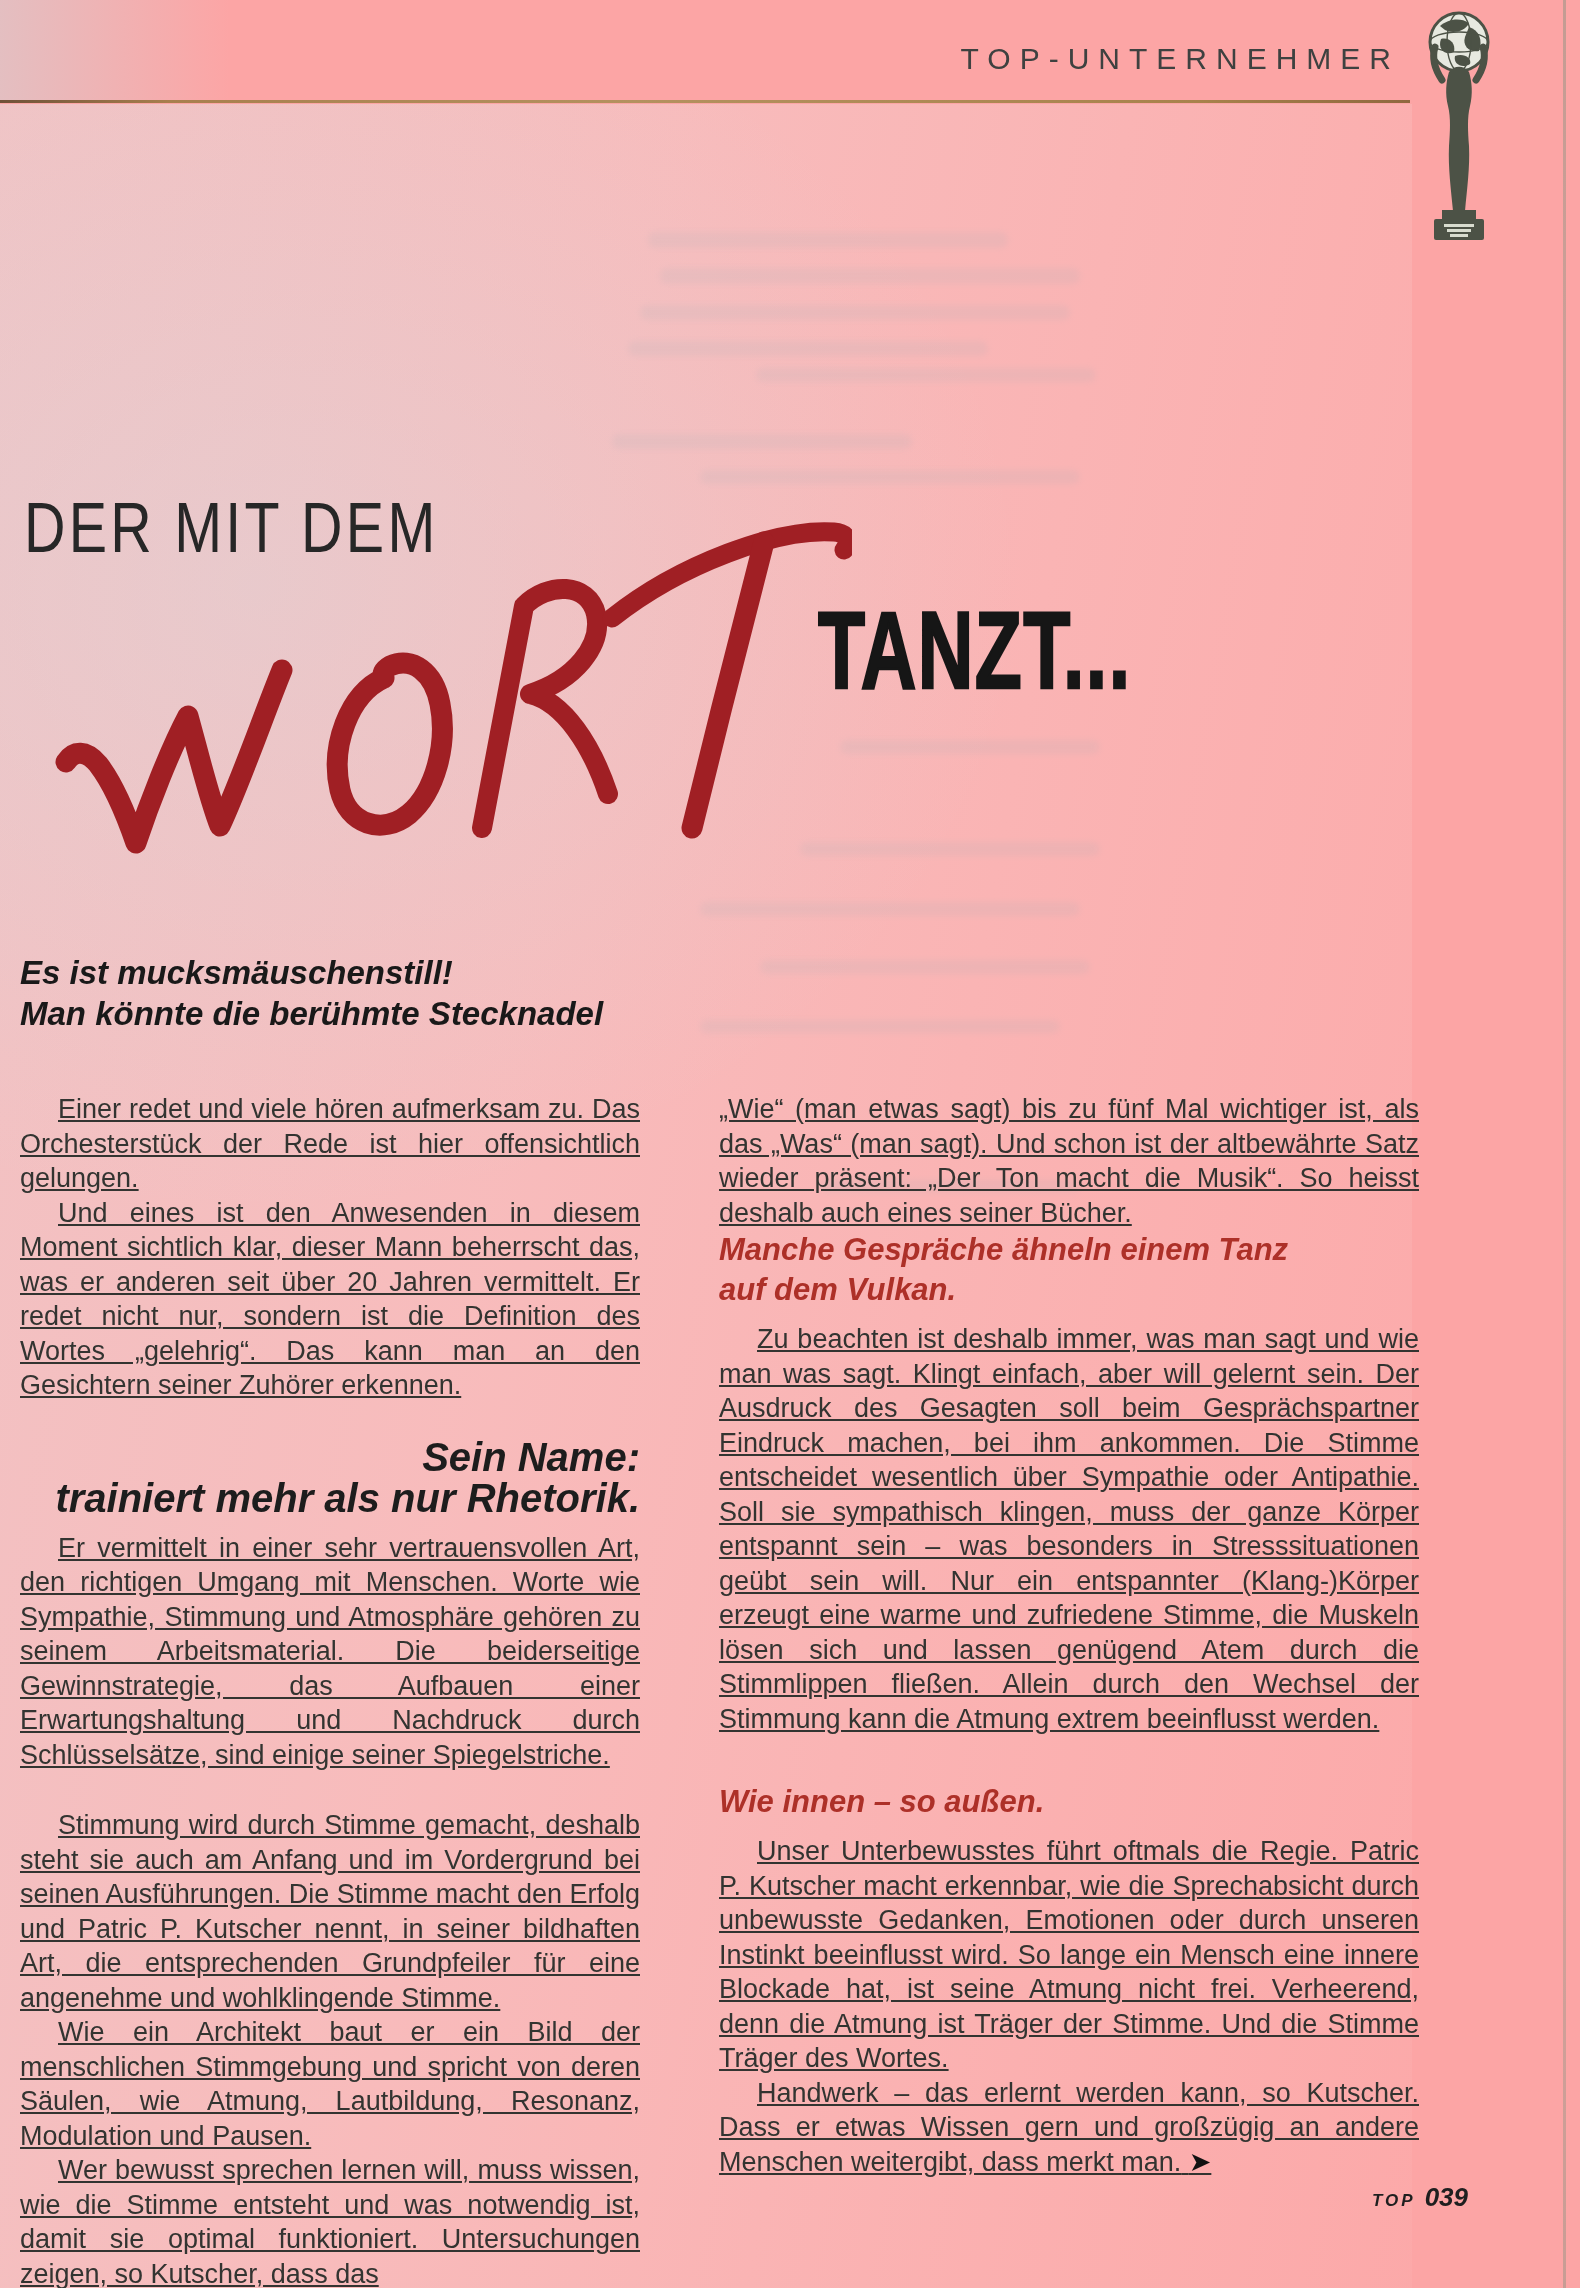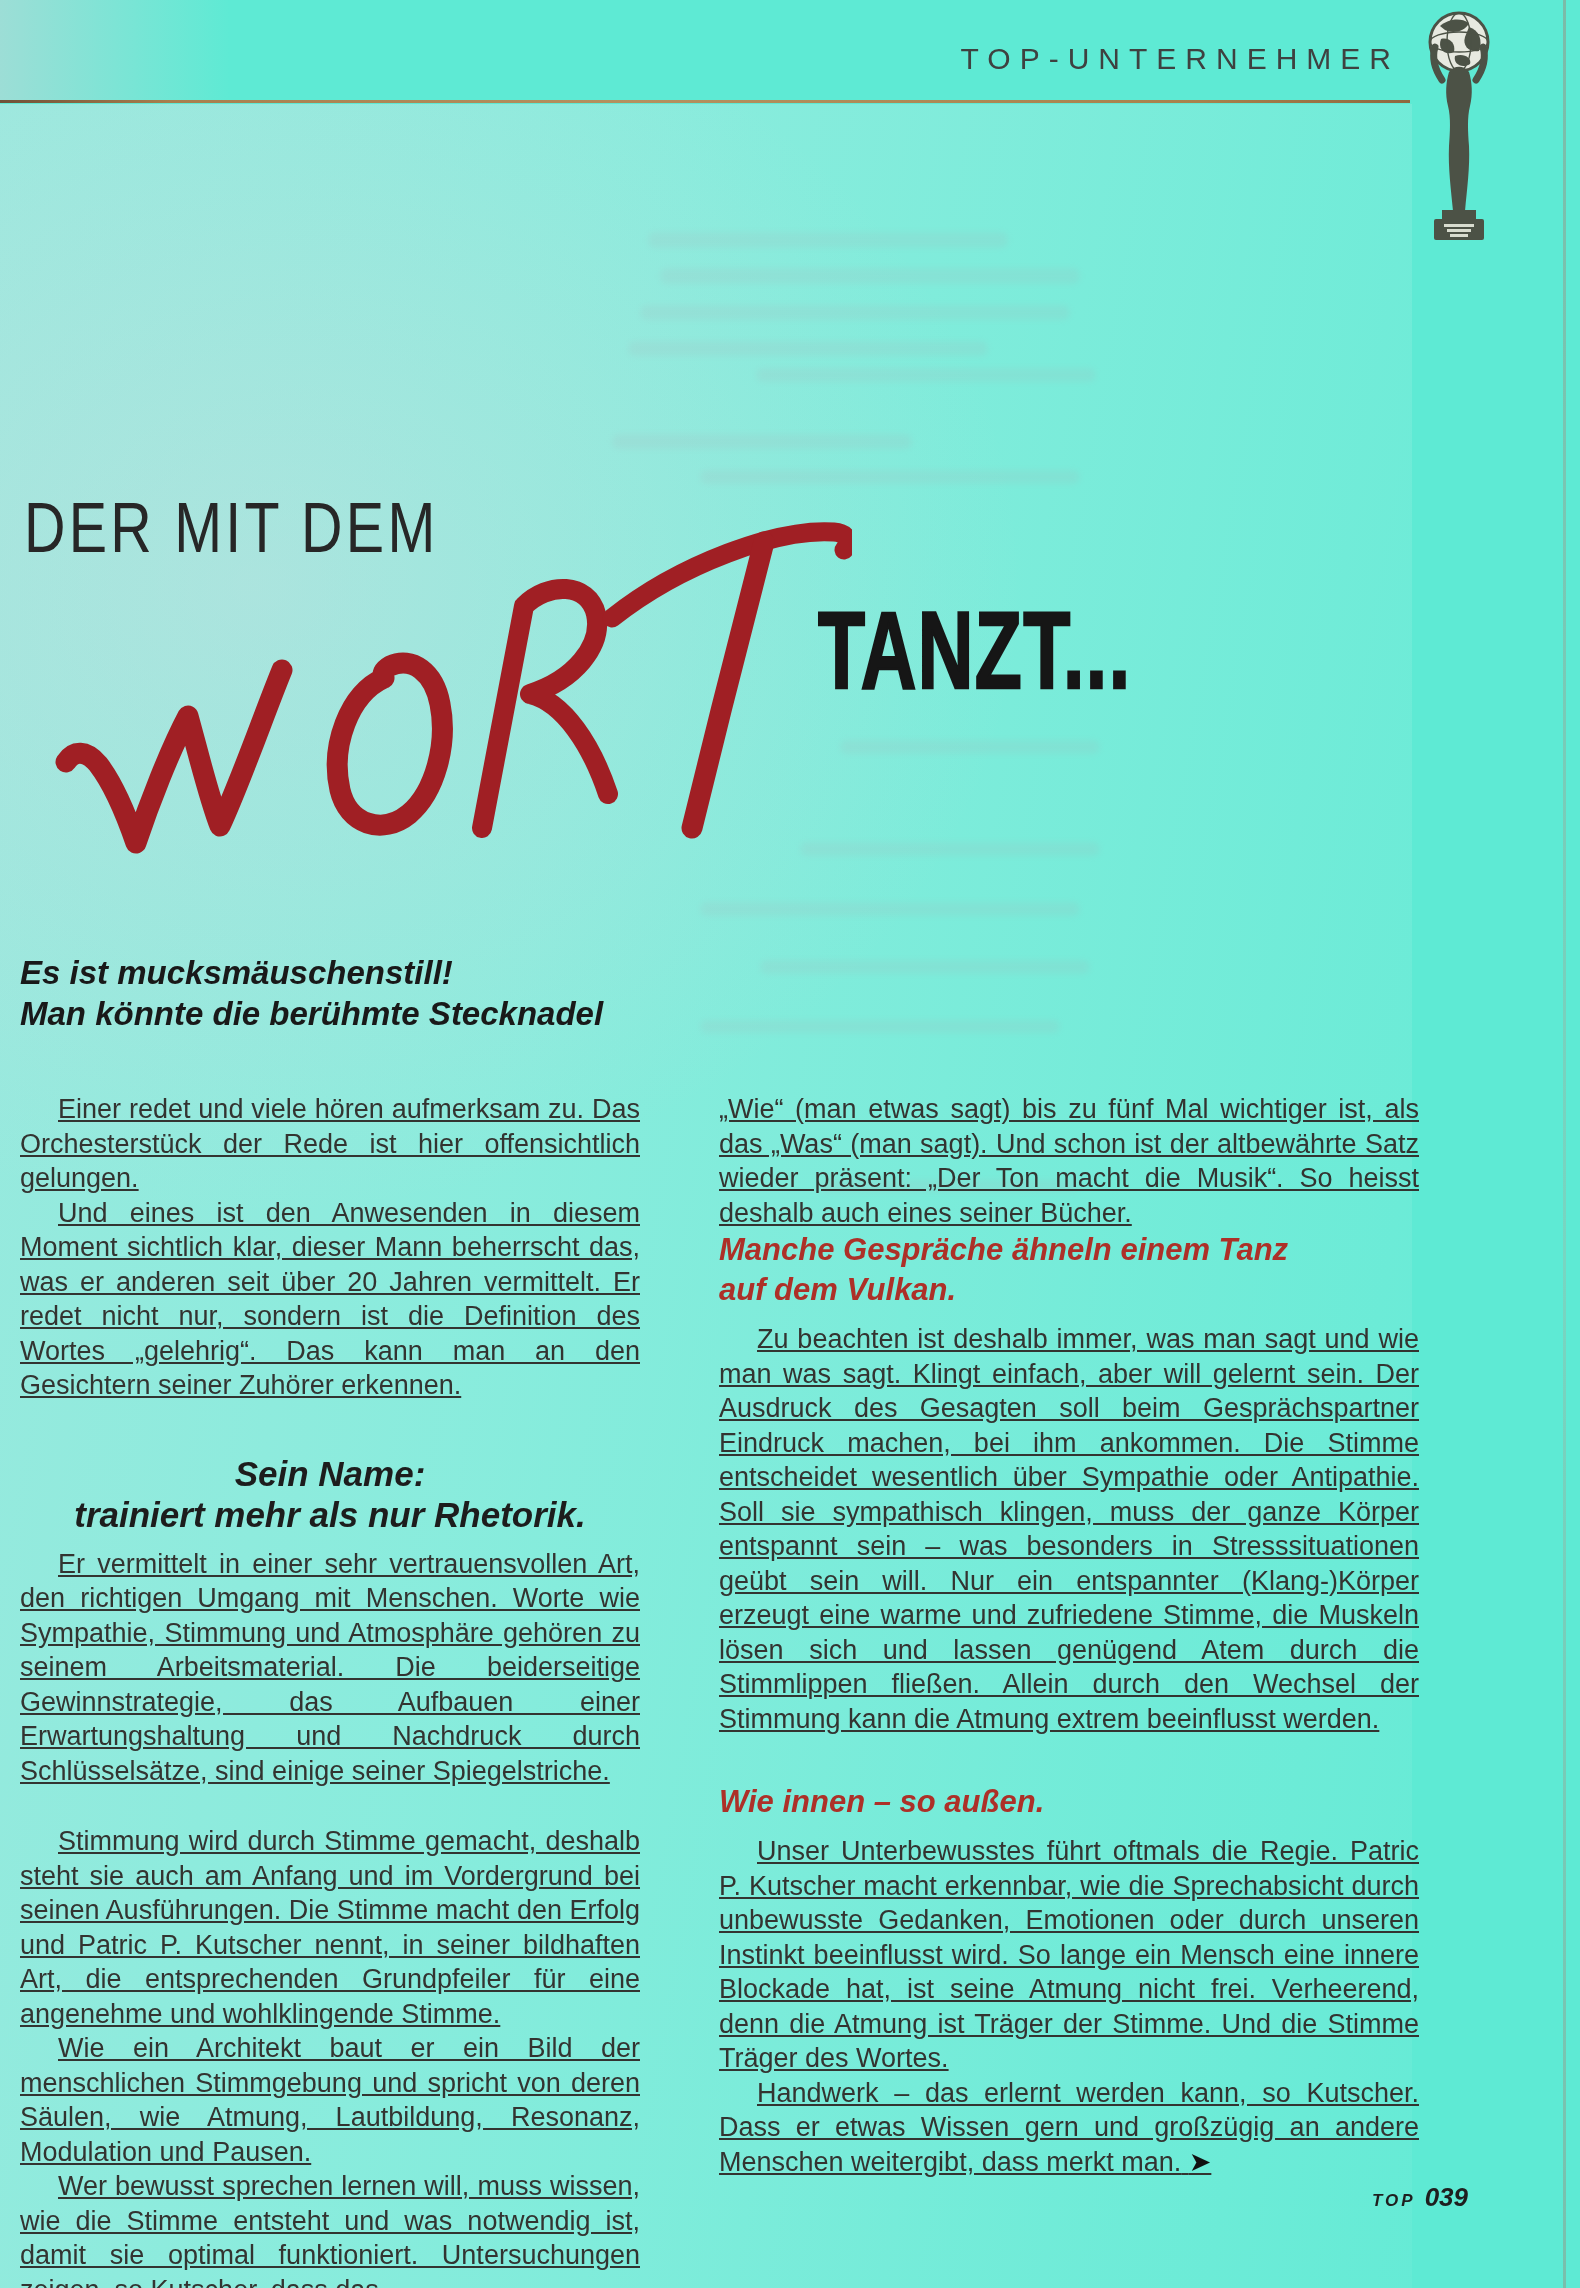--- a/index.html
+++ b/index.html
@@ -1,18 +1,18 @@
 <!DOCTYPE html>
 <html><head>
 <meta charset="utf-8">
 <style>
   html,body { margin:0; padding:0; background:#dcdcda; }
   .page {
     position:relative; width:1580px; height:2288px; margin:0 auto;
-    background:#5eead4; overflow:hidden;
+    background:#fca5a5; overflow:hidden;
     font-family:"Liberation Sans", sans-serif; color:#30312f;
   }
   
   .wash-main{ position:absolute; left:0; top:104px; width:1412px; height:2184px;
     background:
       radial-gradient(1100px 900px at 18% 22%, rgba(213,218,223,.38), rgba(213,218,223,0) 70%),
       linear-gradient(100deg, rgba(228,231,234,.45) 0%, rgba(238,240,241,.30) 38%, rgba(245,245,244,.14) 75%, rgba(248,248,246,.05) 100%);
   }
   .wash-top-left{ position:absolute; left:0; top:0; width:230px; height:101px;
     background:linear-gradient(90deg, rgba(208,212,216,.55), rgba(255,255,255,0)); }
@@ -51,22 +51,22 @@
 
   .col{ position:absolute; top:1092px; font-size:27px; line-height:34.5px;
         text-align:justify; color:#333431; }
   .col-left{ left:20px; width:620px; }
   .col-right{ left:719px; width:700px; }
   .col p{ margin:0; text-indent:38px;text-decoration:underline; }
   .col p.noindent{ text-indent:0; }
   .col p.gap-top{ margin-top:36px; }
   .col p.after-head{ margin-top:12px; }
 
-  .subhead{ margin-top:50px; font-size:35px; line-height:41px;
-    font-weight:bold; font-style:italic; color:#1d1d1d; text-align:center; }
+  .subhead{ margin-top:34px; font-size:40px; line-height:41px;
+    font-weight:bold; font-style:italic; color:#1d1d1d; text-align:right; }
   .subhead .line{ display:block; }
 
   .redhead{ font-size:31px; line-height:40px;
     font-weight:bold; font-style:italic; color:#ad3028; text-align:left; }
   .redhead.h2{ margin-top:46px; }
   .redhead .line{ display:block; }
 
   .arrow{ color:#111; font-style:normal; }
 
   .folio{ position:absolute; left:1372px; top:2182px; color:#1f1f1f; white-space:nowrap;font-style:italic; }

